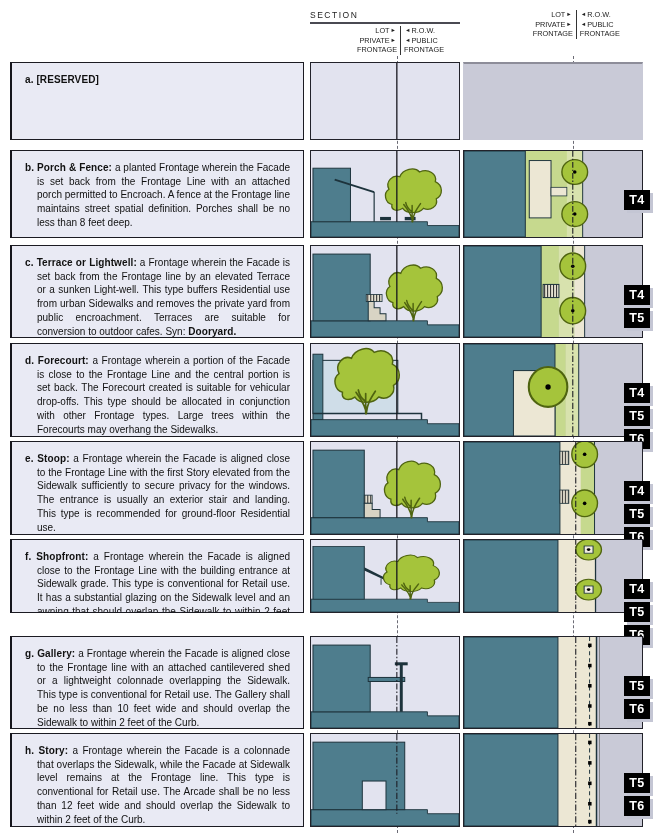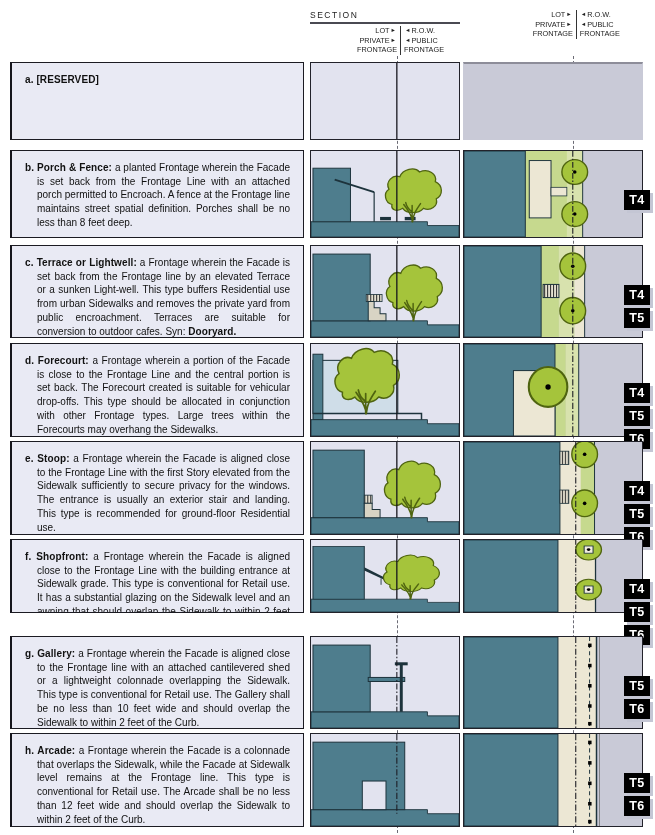--- a/index.html
+++ b/index.html
@@ -318,21 +318,21 @@
       </svg>
     </div>
     <div class="badges">
       <div class="badge">T5</div>
       <div class="badge">T6</div>
     </div>
   </div>
 
   <div class="row" style="top:733px;height:94px">
     <div class="textbox">
-      <p class="desc"><b>h. Arcade:</b> <span>a Frontage wherein the Facade is a colonnade that overlaps the Sidewalk, while the Facade at Sidewalk level remains at the Frontage line. This type is conventional for Retail use. The Arcade shall be no less than 12 feet wide and should overlap the Sidewalk to within 2 feet of the Curb.</span></p>
+      <p class="desc"><b>h. Story:</b> <span>a Frontage wherein the Facade is a colonnade that overlaps the Sidewalk, while the Facade at Sidewalk level remains at the Frontage line. This type is conventional for Retail use. The Arcade shall be no less than 12 feet wide and should overlap the Sidewalk to within 2 feet of the Curb.</span></p>
     </div>
     <div class="diag sect">
       <svg viewBox="0 0 150 90" preserveAspectRatio="none">
         <rect x="0" y="0" width="150" height="90" fill="var(--sky)"></rect>
         <path d="M0,74 L118,74 L118,78 L150,78 L150,90 L0,90 Z" fill="var(--teal)" stroke="var(--ink)" stroke-width="0.9"></path>
         <rect x="2" y="8" width="93" height="66" fill="var(--teal)" stroke="var(--ink)" stroke-width="1"></rect>
         <rect x="52" y="46" width="24" height="28" fill="var(--sky)" stroke="var(--ink)" stroke-width="1"></rect>
         <line x1="87" y1="0" x2="87" y2="78" class="dashdot"></line>
       </svg>
     </div>

